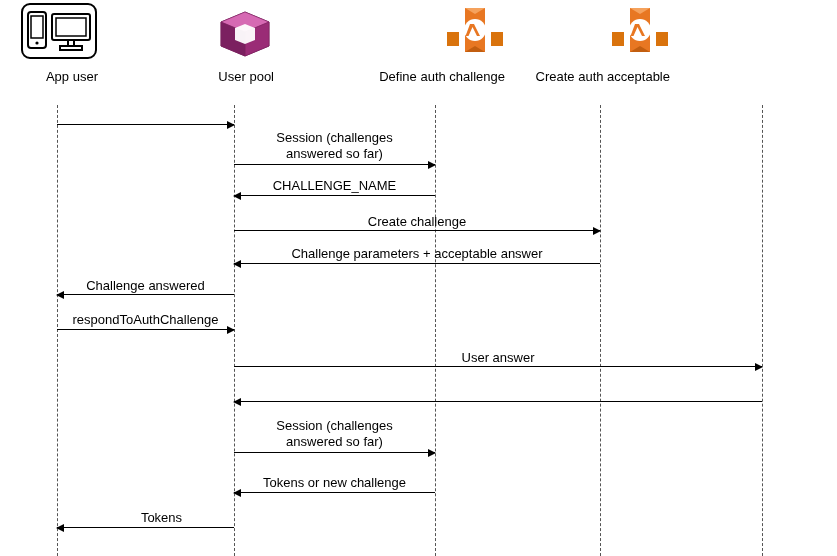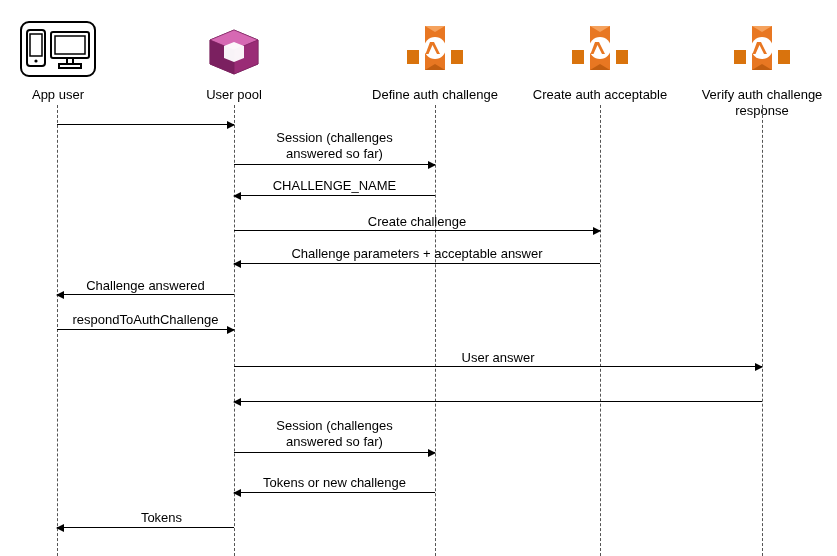--- a/index.html
+++ b/index.html
@@ -1,17 +1,17 @@
 <!DOCTYPE html>
 <html><head>
 <meta charset="utf-8">
 <style>
 html,body{margin:0;padding:0;background:#fff;font-family:Arial,Helvetica,sans-serif;font-size:13px;color:#000}
 .diagram{position:relative;width:837px;height:556px}
-.participant{position:absolute;top:20px;text-align:center}
+.participant{position:absolute;top:2px;text-align:right}
 .participant .plabel{margin-top:6px;white-space:pre-line;line-height:1.2}
 .icon{display:inline-block}
 .lifeline{position:absolute;top:105px;bottom:0;width:0;border-left:1px dashed #555}
 .arrow{position:absolute;height:0;border-top:1px solid #000}
 .arrow .head{position:absolute;top:-4px}
 .arrow .head-right{right:-1px;border-left:8px solid #000;border-top:4px solid transparent;border-bottom:4px solid transparent}
 .arrow .head-left{left:-1px;border-right:8px solid #000;border-top:4px solid transparent;border-bottom:4px solid transparent}
 .msg-label{position:absolute;text-align:center;white-space:pre-line;line-height:1.25}
 </style>
 </head>
@@ -75,35 +75,20 @@
         <polygon points="20,6 40,6 40,50 20,50" fill="#e87722"></polygon>
         <polygon points="20,6 40,6 30,12" fill="#f5a25d"></polygon>
         <polygon points="20,50 40,50 30,44" fill="#c25e10"></polygon>
         <circle cx="30" cy="28" r="11" fill="#fff"></circle>
         <path d="M25,22 h4 l6,12 h-3 l-4.5,-9 l-4,9 h-3 z" fill="#e87722"></path>
       </svg>
     </span>
     <div class="plabel">Create auth acceptable</div>
   </div>
 
-  <div class="participant" style="left:692px;width:140px">
-    <span class="icon">
-      <svg width="60" height="58" viewBox="0 0 60 58">
-        <rect x="2" y="30" width="12" height="14" fill="#d9730d"></rect>
-        <rect x="46" y="30" width="12" height="14" fill="#d9730d"></rect>
-        <polygon points="20,6 40,6 40,50 20,50" fill="#e87722"></polygon>
-        <polygon points="20,6 40,6 30,12" fill="#f5a25d"></polygon>
-        <polygon points="20,50 40,50 30,44" fill="#c25e10"></polygon>
-        <circle cx="30" cy="28" r="11" fill="#fff"></circle>
-        <path d="M25,22 h4 l6,12 h-3 l-4.5,-9 l-4,9 h-3 z" fill="#e87722"></path>
-      </svg>
-    </span>
-    <div class="plabel">Verify auth challenge
-response</div>
-  </div>
 
   <div class="lifeline" style="left:57px"></div>
   <div class="lifeline" style="left:234px"></div>
   <div class="lifeline" style="left:435px"></div>
   <div class="lifeline" style="left:600px"></div>
   <div class="lifeline" style="left:762px"></div>
 
   <div class="arrow" style="left:57px;width:177px;top:124px">
       <div class="head head-right"></div>
     </div>

